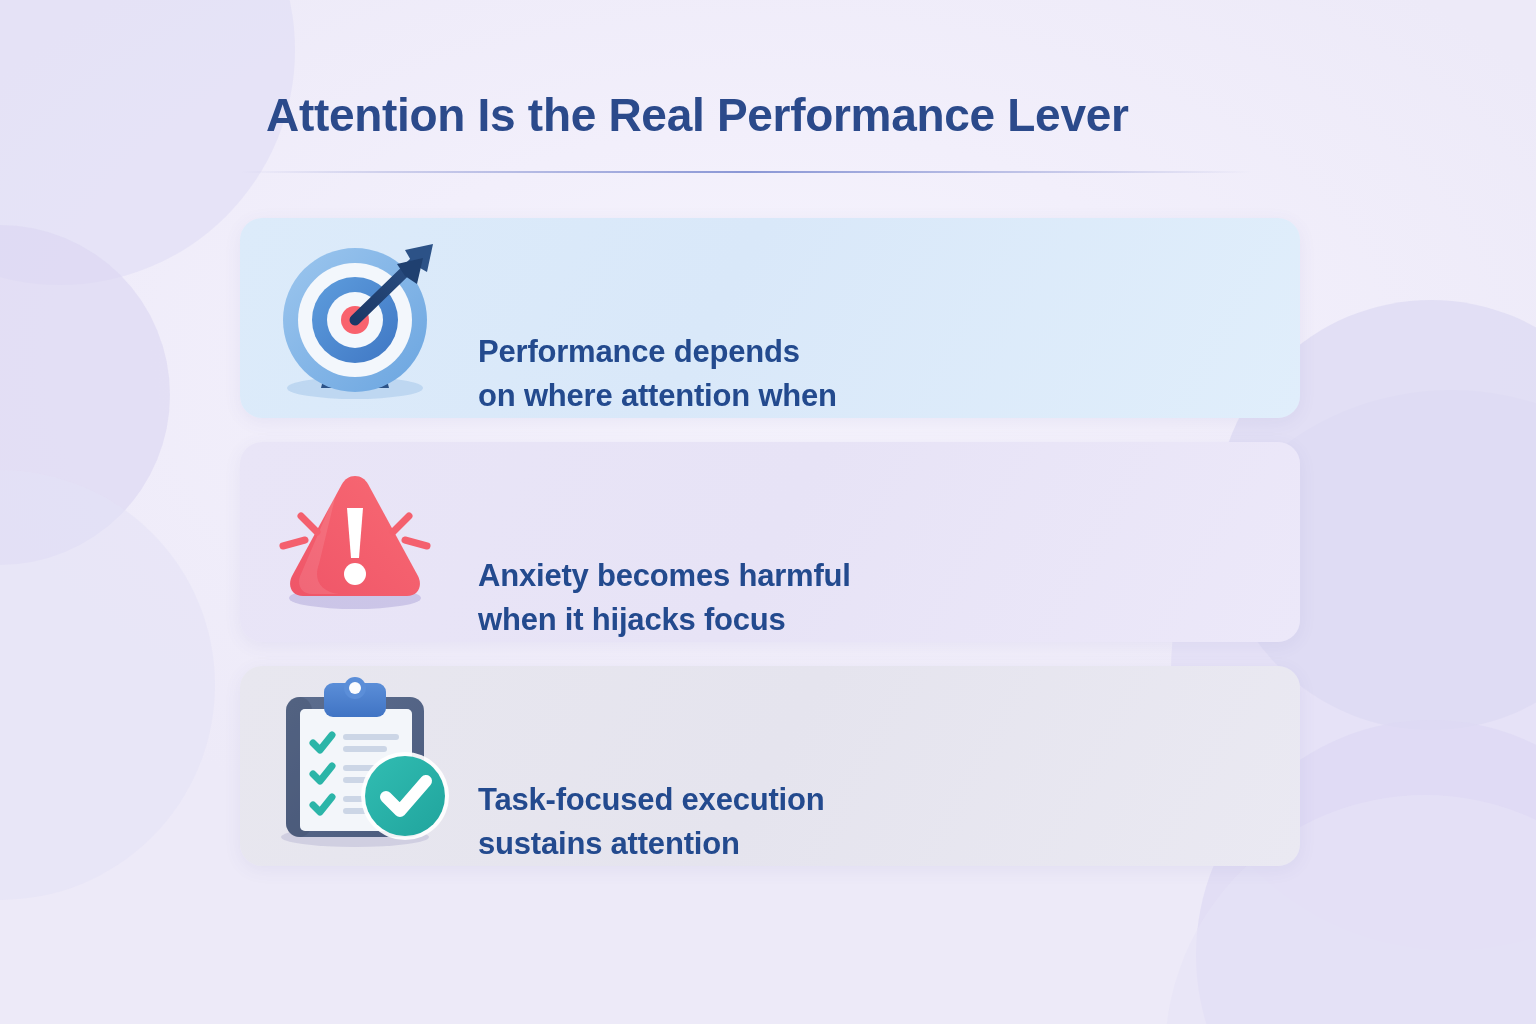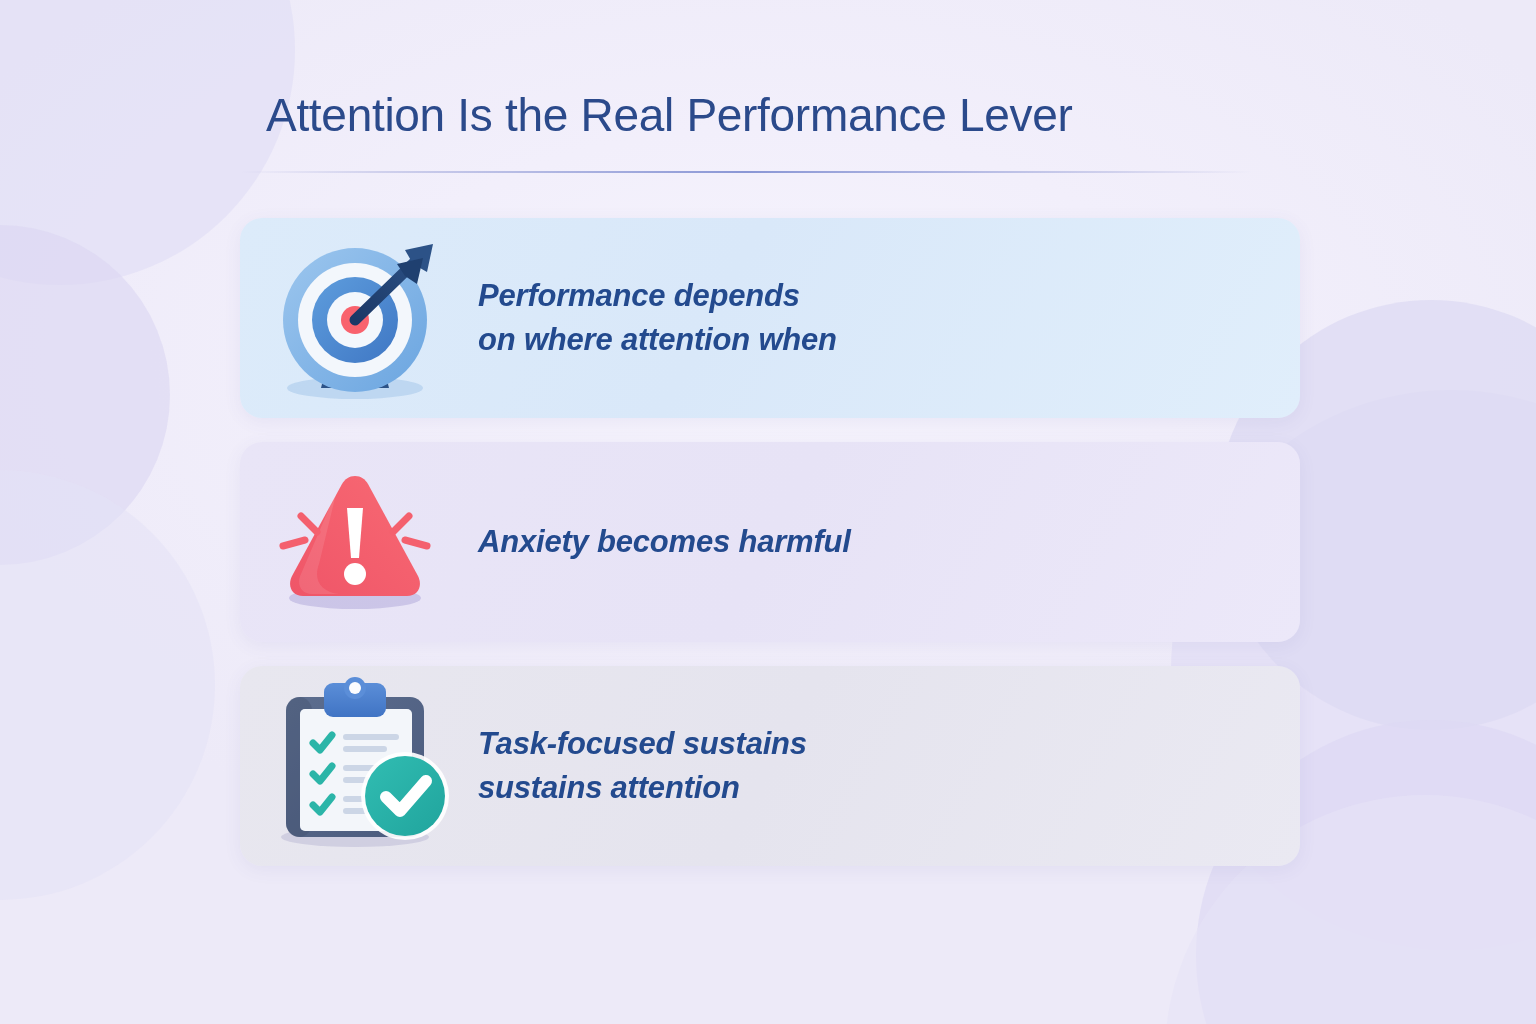--- a/index.html
+++ b/index.html
@@ -25,21 +25,21 @@
   .blob-r-c  { width:470px; height:470px; right:-130px; top:720px;  background:#ddd9f3; opacity:.70; }
   .blob-b-a  { width:520px; height:520px; left:1165px;  top:795px;  background:#e6e3f7; opacity:.60; }
 
   
   .page { position:relative; z-index:2; width:1536px; height:1024px; }
 
   .title {
     position:absolute;
     left:266px; top:88px;
     font-size:46px;
-    font-weight:400;
+    font-weight:700;
     letter-spacing:-0.3px;
     color:#2b4a8b;
     white-space:nowrap;
   }
 
   .divider {
     position:absolute;
     left:240px; top:171px;
     width:1012px; height:2px;
     background:linear-gradient(to right,
@@ -50,23 +50,22 @@
       rgba(120,130,200,0.00) 100%);
     border-radius:2px;
   }
 
   .card {
     position:absolute;
     left:240px;
     width:1060px;
     border-radius:22px;
     display:flex;
-    align-items:center;
+    align-items:flex-end;
     box-shadow:0 4px 18px rgba(90,85,150,0.07);
-    font-style:italic;
   }
   .card-1 { top:218px; height:200px;
     background:linear-gradient(118deg,#dcebfa 0%,#d9e8f9 45%,#e0eefb 100%); }
   .card-2 { top:442px; height:200px;
     background:linear-gradient(118deg,#e9e5f7 0%,#e7e3f6 50%,#ece8f9 100%); }
   .card-3 { top:666px; height:200px;
     background:linear-gradient(118deg,#e8e7ef 0%,#e5e4ee 50%,#eae9f2 100%); }
 
   .icon-slot {
     width:230px;
@@ -167,20 +166,21 @@
         <g stroke="#f4606e" stroke-width="7" stroke-linecap="round">
           <line x1="46" y1="64" x2="62" y2="80"></line>
           <line x1="28" y1="94" x2="50" y2="88"></line>
           <line x1="154" y1="64" x2="138" y2="80"></line>
           <line x1="172" y1="94" x2="150" y2="88"></line>
         </g>
       </svg>
     </div>
     <div class="card-text">
       <span>Anxiety becomes harmful</span>
+      <span class="l2">when it hijacks focus</span>
     </div>
   </div>
 
   <div class="card card-3">
     <div class="icon-slot">
       <svg width="210" height="190" viewBox="0 0 210 190" aria-hidden="true">
         <defs>
           <linearGradient id="board-g" x1="0" y1="0" x2="1" y2="1">
             <stop offset="0%" stop-color="#5d6e8f"></stop>
             <stop offset="100%" stop-color="#4a5a7c"></stop>
@@ -219,18 +219,18 @@
           <rect x="93" y="125" width="56" height="6" rx="3"></rect>
           <rect x="93" y="137" width="44" height="6" rx="3"></rect>
         </g>
 
         <circle cx="155" cy="125" r="44" fill="#ffffff" opacity=".92"></circle>
         <circle cx="155" cy="125" r="40" fill="url(#badge-g)"></circle>
         <polyline points="136,126 150,140 176,110" stroke="#ffffff" stroke-width="12" stroke-linecap="round" stroke-linejoin="round" fill="none"></polyline>
       </svg>
     </div>
     <div class="card-text">
-      <span>Task-focused sustains</span>
+      <span>Task-focused execution</span>
       <span class="l2">sustains attention</span>
     </div>
   </div>
 
 </div>
 
 </body></html>

